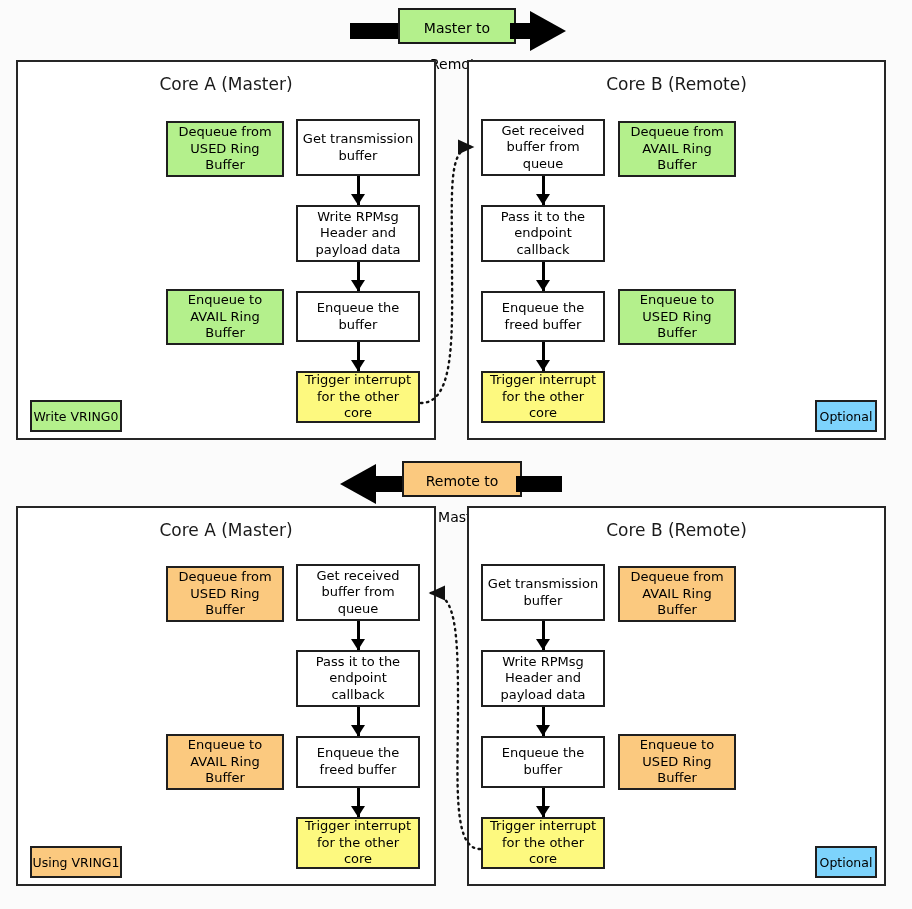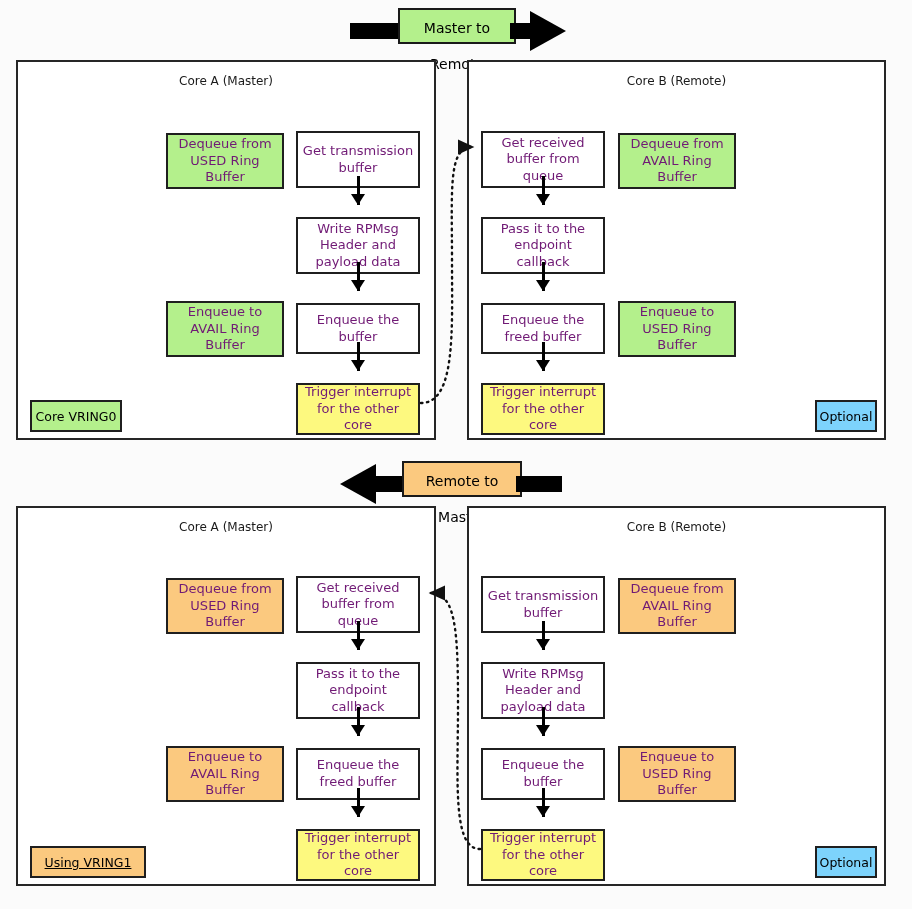--- a/index.html
+++ b/index.html
@@ -63,38 +63,37 @@
     border: 2px solid #262626;
     background: #ffffff;
     box-sizing: border-box;
   }
   .panel-title {
     position: absolute;
     top: 12px;
     left: 0;
     width: 100%;
     text-align: center;
-    font-size: 12px;
+    font-size: 17px;
     color: #1a1a1a;
   }
 
   
   .box {
     position: absolute;
     border: 2px solid #1f1f1f;
     box-sizing: border-box;
     display: flex;
     align-items: center;
     justify-content: center;
     text-align: center;
     font-size: 13px;
     line-height: 1.28;
-    color: #701a75;
+    color: #000000;
     padding: 2px 4px;
-    margin-top: 12px;
   }
   .box.white  { background: #ffffff; }
   .box.green  { background: #b4f08c; }
   .box.yellow { background: #fdf97f; }
   .box.orange { background: #fbc97f; }
 
   .badge {
     position: absolute;
     border: 2px solid #1f1f1f;
     box-sizing: border-box;
@@ -155,21 +154,21 @@
   <div class="box white" style="left:296px; top:205px; width:124px; height:57px;">Write RPMsg Header and payload data</div>
   <div class="varrow" style="left:357px; top:262px; height:29px;"></div>
   <div class="vhead" style="left:351px; top:280px;"></div>
 
   <div class="box white" style="left:296px; top:291px; width:124px; height:51px;">Enqueue the buffer</div>
   <div class="varrow" style="left:357px; top:342px; height:29px;"></div>
   <div class="vhead" style="left:351px; top:360px;"></div>
 
   <div class="box yellow" style="left:296px; top:371px; width:124px; height:52px;">Trigger interrupt for the other core</div>
 
-  <div class="badge green" style="left:30px; top:400px; width:92px; height:32px;">Core VRING0</div>
+  <div class="badge green" style="left:30px; top:400px; width:92px; height:32px;">Write VRING0</div>
 
   <div class="panel" style="left:467px; top:60px; width:419px; height:380px;">
     <div class="panel-title">Core B (Remote)</div>
   </div>
 
   <div class="box white" style="left:481px; top:119px; width:124px; height:57px;">Get received buffer from queue</div>
   <div class="varrow" style="left:542px; top:176px; height:29px;"></div>
   <div class="vhead" style="left:536px; top:194px;"></div>
 
   <div class="box white" style="left:481px; top:205px; width:124px; height:57px;">Pass it to the endpoint callback</div>
@@ -208,21 +207,21 @@
   <div class="box white" style="left:296px; top:650px; width:124px; height:57px;">Pass it to the endpoint callback</div>
   <div class="varrow" style="left:357px; top:707px; height:29px;"></div>
   <div class="vhead" style="left:351px; top:725px;"></div>
 
   <div class="box white" style="left:296px; top:736px; width:124px; height:52px;">Enqueue the freed buffer</div>
   <div class="varrow" style="left:357px; top:788px; height:29px;"></div>
   <div class="vhead" style="left:351px; top:806px;"></div>
 
   <div class="box yellow" style="left:296px; top:817px; width:124px; height:52px;">Trigger interrupt for the other core</div>
 
-  <div class="badge orange" style="left:30px; top:846px; width:116px; height:32px;text-decoration:underline;">Using VRING1</div>
+  <div class="badge orange" style="left:30px; top:846px; width:92px; height:32px;">Using VRING1</div>
 
   <div class="panel" style="left:467px; top:506px; width:419px; height:380px;">
     <div class="panel-title">Core B (Remote)</div>
   </div>
 
   <div class="box white" style="left:481px; top:564px; width:124px; height:57px;">Get transmission buffer</div>
   <div class="varrow" style="left:542px; top:621px; height:29px;"></div>
   <div class="vhead" style="left:536px; top:639px;"></div>
 
   <div class="box white" style="left:481px; top:650px; width:124px; height:57px;">Write RPMsg Header and payload data</div>

